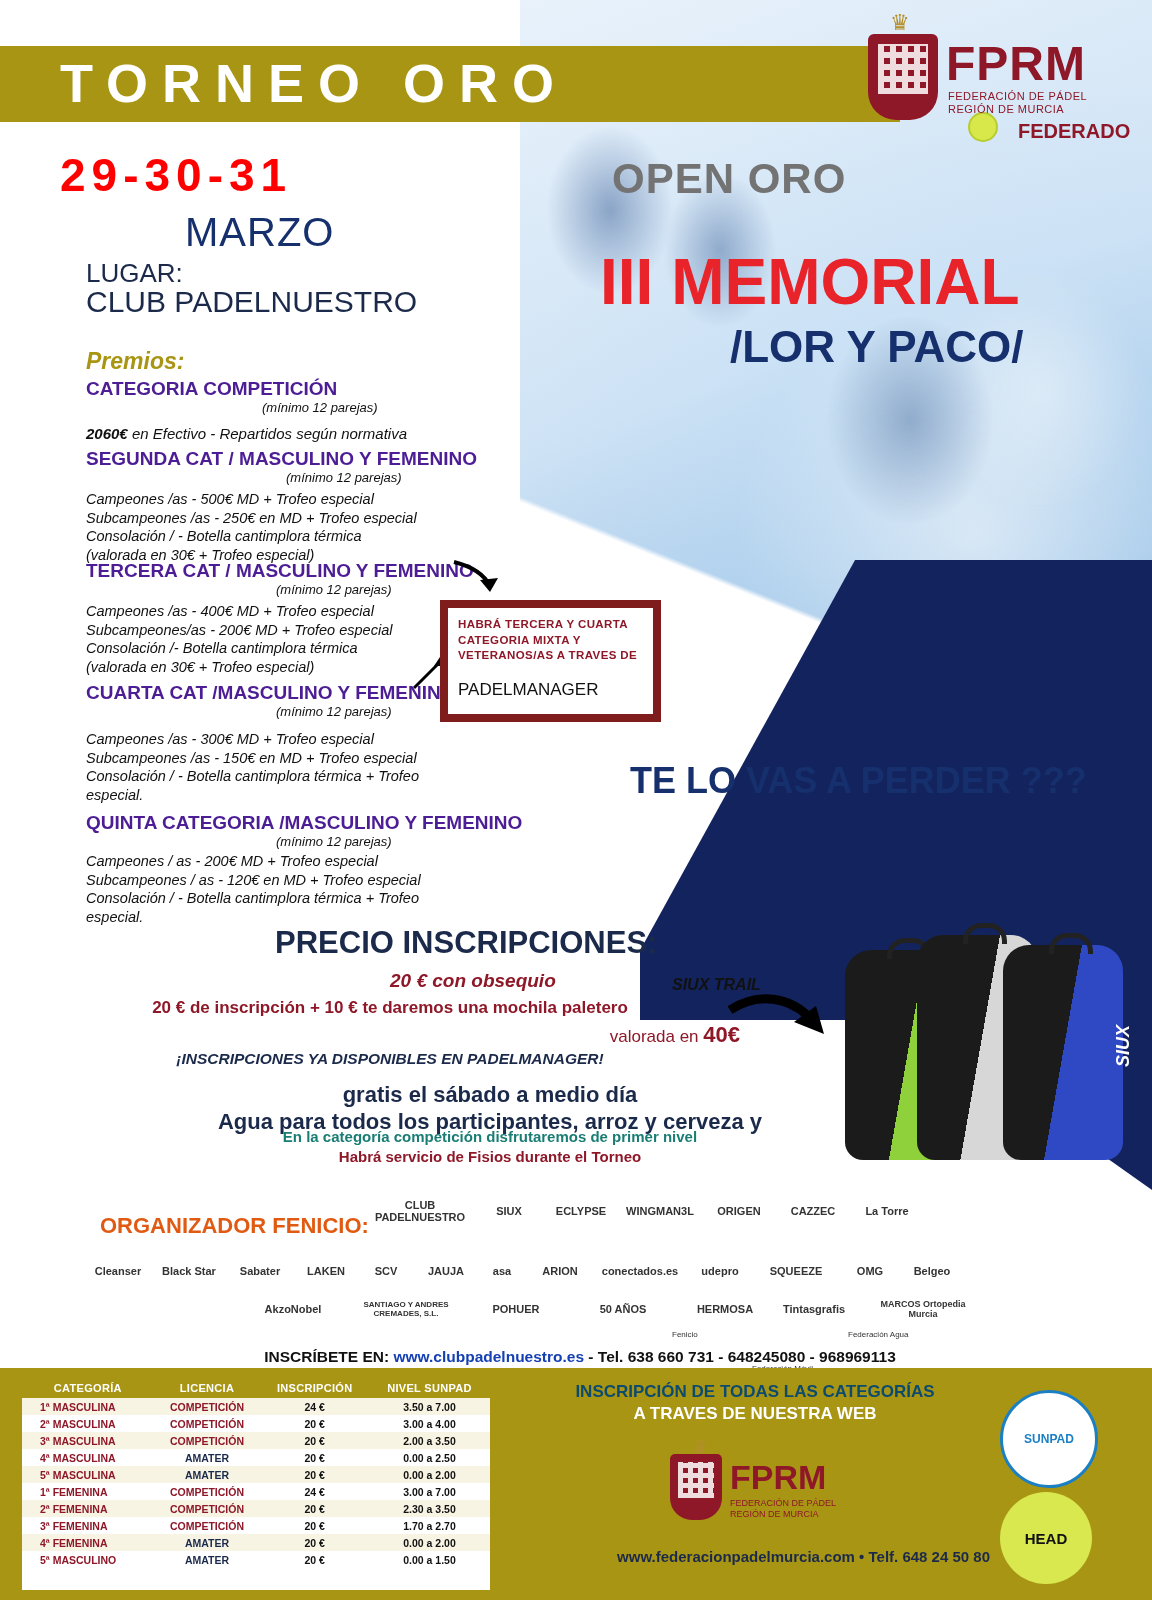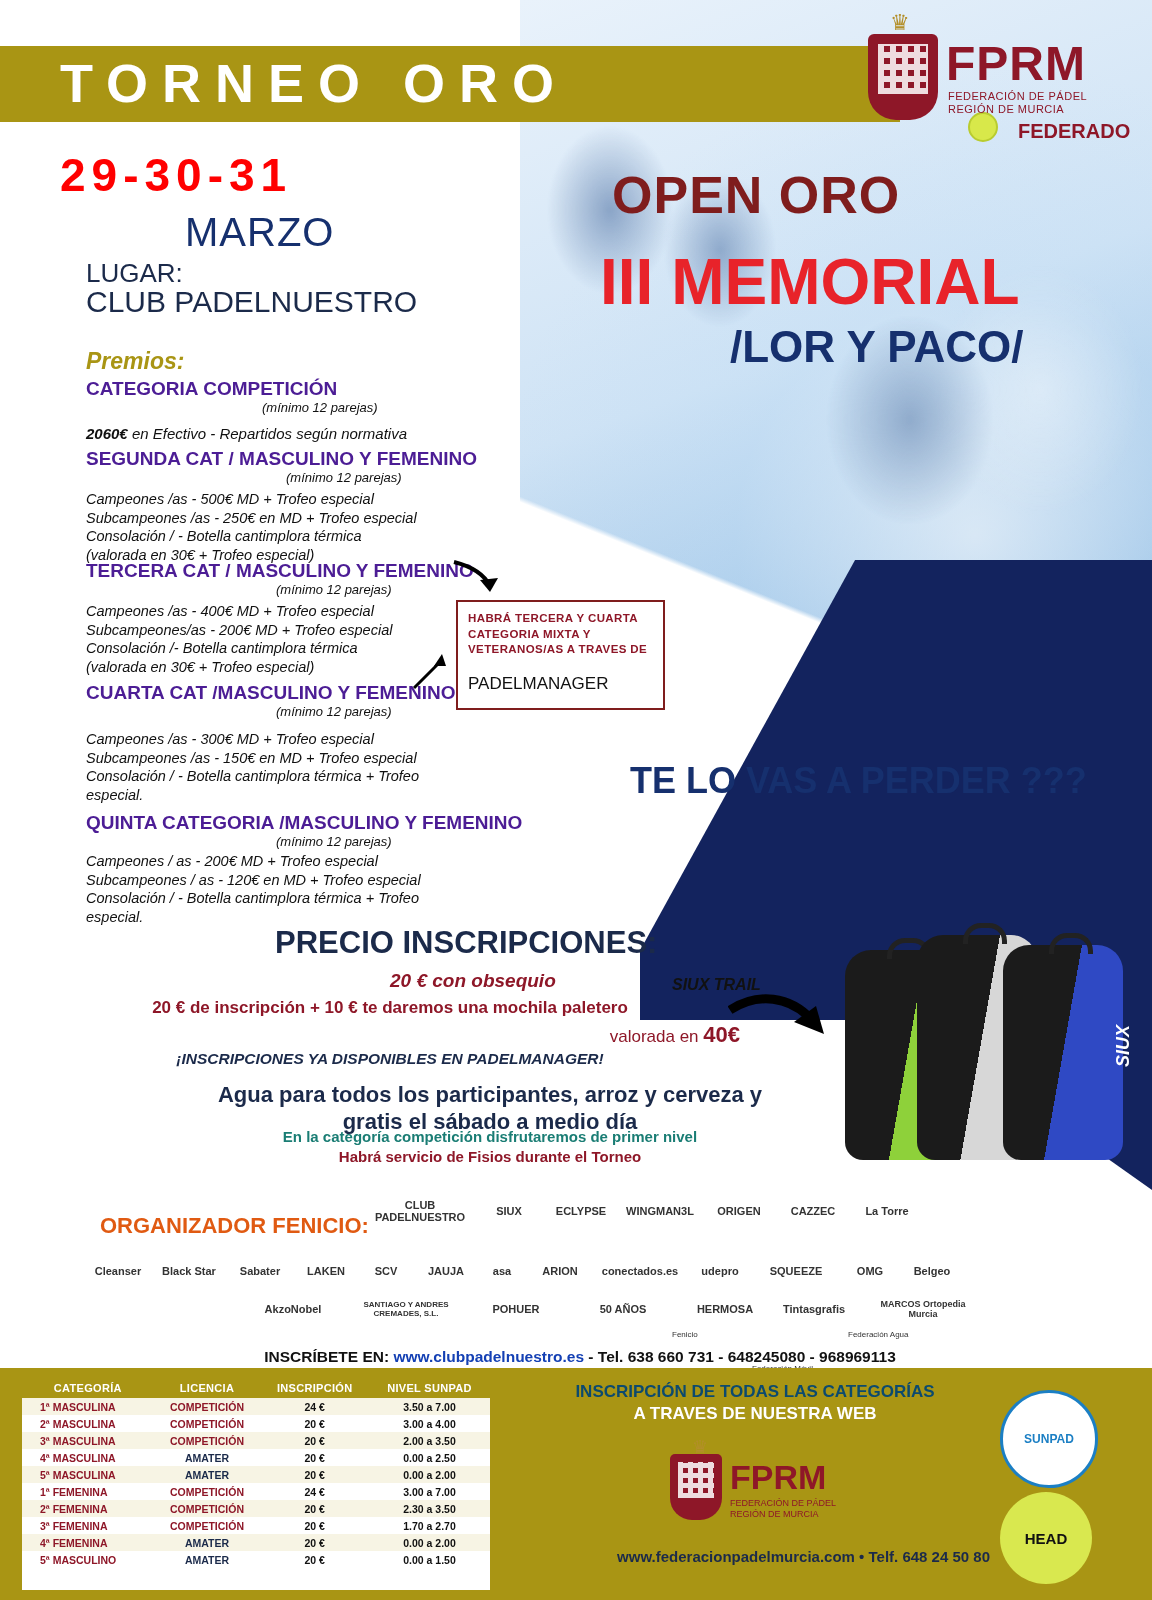--- a/index.html
+++ b/index.html
@@ -53,22 +53,22 @@
     position:absolute;left:0;top:640px;width:632px;height:550px;
     background:#fff;
     clip-path:polygon(0% 0%, 28% 0%, 0% 55%);
   }
   #hero-bottom-white{
     position:absolute;left:0;top:1020px;width:632px;height:170px;background:#fff;
     clip-path:polygon(0 0, 62% 0, 100% 100%, 0 100%);
   }
 
   #open-oro{
-    position:absolute;left:612px;top:165px;width:520px;
-    font-size:52px;font-weight:bold;color:#7f1d1d;letter-spacing:1px;
+    position:absolute;left:612px;top:155px;width:520px;
+    font-size:42px;font-weight:bold;color:#737373;letter-spacing:1px;
     font-family:"Liberation Sans", sans-serif;
   }
   #memorial{
     position:absolute;left:600px;top:245px;width:540px;
     font-size:64px;font-weight:bold;color:#e8232a;letter-spacing:0px;
   }
   #lorypaco{
     position:absolute;left:730px;top:322px;width:420px;
     font-size:44px;font-weight:bold;color:#16306e;
   }
@@ -137,21 +137,21 @@
   #blk-cuarta .cat-min{margin-left:190px;}
   #pz-cuarta{position:absolute;left:86px;top:730px;width:430px;}
 
   #blk-quinta{position:absolute;left:86px;top:812px;width:440px;}
   #blk-quinta .cat-min{margin-left:190px;}
   #pz-quinta{position:absolute;left:86px;top:852px;width:440px;}
 
   
   #callout{
     position:absolute;left:440px;top:600px;width:205px;height:106px;
-    border:2px solid #7f1d1d;background:#fff;margin-left:16px;
+    border:8px solid #7f1d1d;background:#fff;
   }
   #callout .c-txt{
     position:absolute;left:10px;top:9px;width:185px;
     font-size:11.5px;font-weight:bold;color:#8e1728;line-height:1.35;letter-spacing:.4px;
   }
   #callout .c-pm{
     position:absolute;left:10px;top:72px;font-size:17px;color:#111;
   }
   .arrow-svg{position:absolute;}
 
@@ -374,22 +374,22 @@
   <span>valorada en </span><b>40€</b>
 </div>
 <div id="precio-4" class="abs">¡INSCRIPCIONES YA DISPONIBLES EN PADELMANAGER!</div>
 <div id="siux-trail" class="abs">SIUX TRAIL</div>
 <svg class="arrow-svg" style="left:728px;top:990px;" width="110" height="70">
   <path d="M2 20 C30 2, 62 6, 84 30" stroke="#000" stroke-width="9" fill="none"></path>
   <polygon points="96,44 66,32 88,16" fill="#000"></polygon>
 </svg>
 
 <div id="agua" class="abs">
+  <div>gratis el sábado a medio día</div>
   <div>Agua para todos los participantes, arroz y cerveza y</div>
-  <div>gratis el sábado a medio día</div>
 </div>
 <div id="nivel" class="abs">En la categoría competición disfrutaremos de primer nivel</div>
 <div id="fisios" class="abs">Habrá servicio de Fisios durante el Torneo</div>
 
 <div id="organizador" class="abs">ORGANIZADOR FENICIO:</div>
 
 <div id="sp-row1" class="sponsor-row abs">
   <div class="sp" style="width:96px">CLUB PADELNUESTRO</div>
   <div class="sp" style="width:58px">SIUX</div>
   <div class="sp" style="width:62px">ECLYPSE</div>

